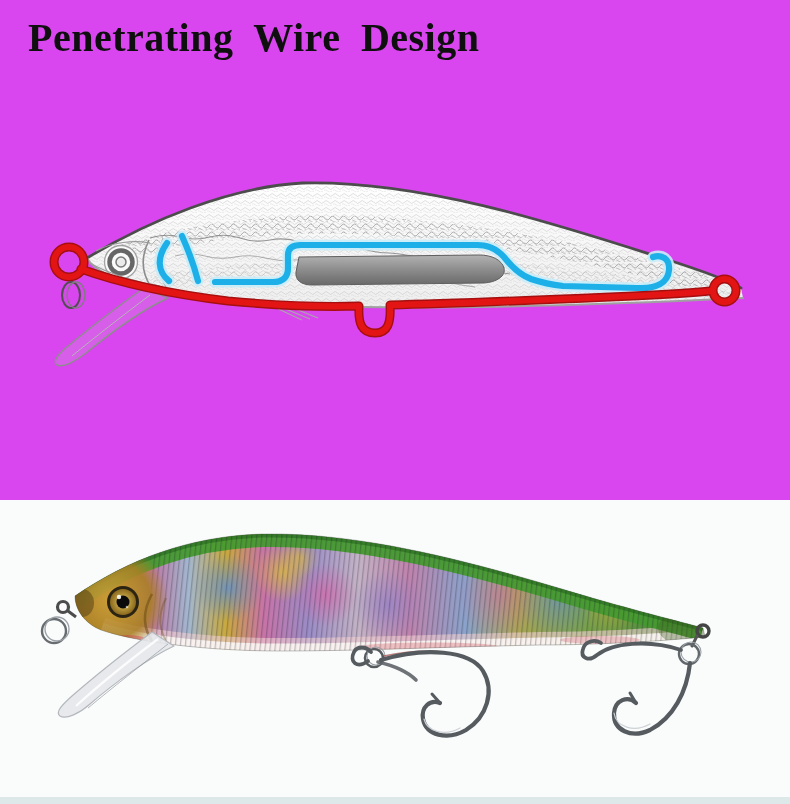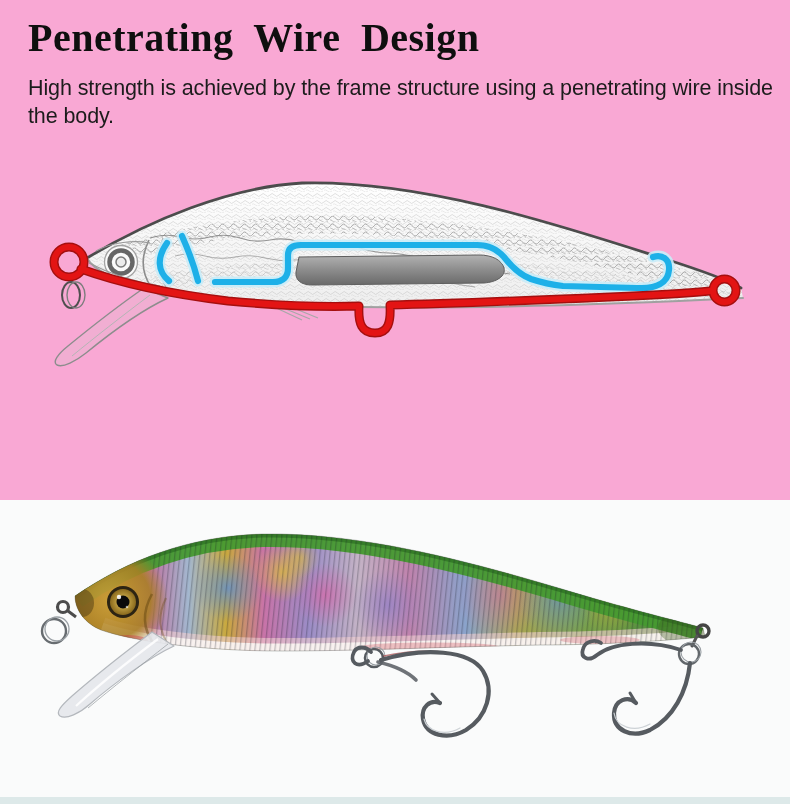--- a/index.html
+++ b/index.html
@@ -1,17 +1,17 @@
 <!DOCTYPE html>
 <html><head>
 <meta charset="utf-8">
 <style>
   html,body { margin:0; padding:0; background:#ffffff; }
   .page {
-    position:relative; width:790px; height:804px; background:#f9a8d4;
+    position:relative; width:790px; height:804px; background:#d946ef;
     overflow:hidden; font-family:"Liberation Sans", sans-serif;
   }
   .title {
     position:absolute; left:28px; top:16px; margin:0;
     font-family:"Liberation Serif", serif; font-weight:700;
     font-size:40px; line-height:1.1; color:#0f0f0f;
     letter-spacing:0.5px; word-spacing:10px; white-space:nowrap;
   }
   .para {
     position:absolute; left:28px; width:748px; margin:0;
@@ -24,21 +24,20 @@
   #fig-photo { top:500px; }
   svg { display:block; }
 </style>
 </head>
 <body>
 
 <div class="page">
 
   <h1 class="title">Penetrating Wire Design</h1>
 
-  <p class="para" id="para-intro">High strength is achieved by the frame structure using a penetrating wire inside the body.</p>
 
   <div class="fig" id="fig-wire">
     <svg width="790" height="250" viewBox="0 0 790 250" role="img" aria-label="x-ray sketch of minnow lure showing penetrating wire frame">
       <defs>
         <linearGradient id="bodyGrad" x1="0" y1="0" x2="0" y2="1">
           <stop offset="0" stop-color="#ffffff"></stop>
             <stop offset="1" stop-color="#eeeeee"></stop>
         </linearGradient>
         <linearGradient id="chamberGrad" x1="0" y1="0" x2="0" y2="1">
           <stop offset="0" stop-color="#b2b2b2"></stop>

